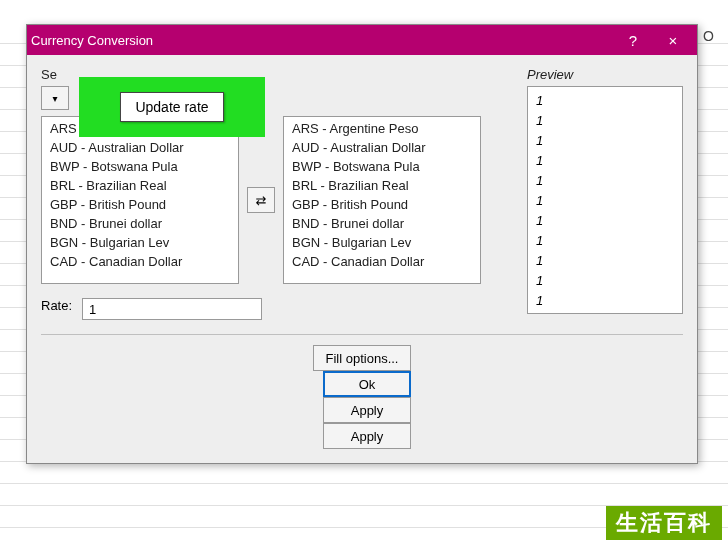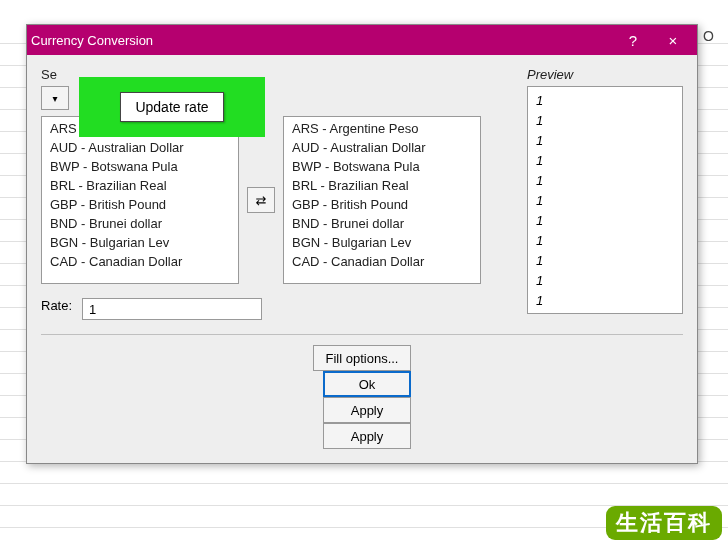--- a/index.html
+++ b/index.html
@@ -197,21 +197,20 @@
   text-align: right;
   font-family: sans-serif;
 }
 .wm-top {
   background: #6aaa00;
   color: #fff;
   font-weight: bold;
   font-size: 22px;
   padding: 2px 10px;
   letter-spacing: 2px;
-  border-radius: 9px;
 }
 .wm-bot {
   background: #4a7a00;
   color: #dfffb0;
   font-size: 12px;
   padding: 2px 10px;
 }
 .col-O {
   position: absolute;
   right: 14px;

